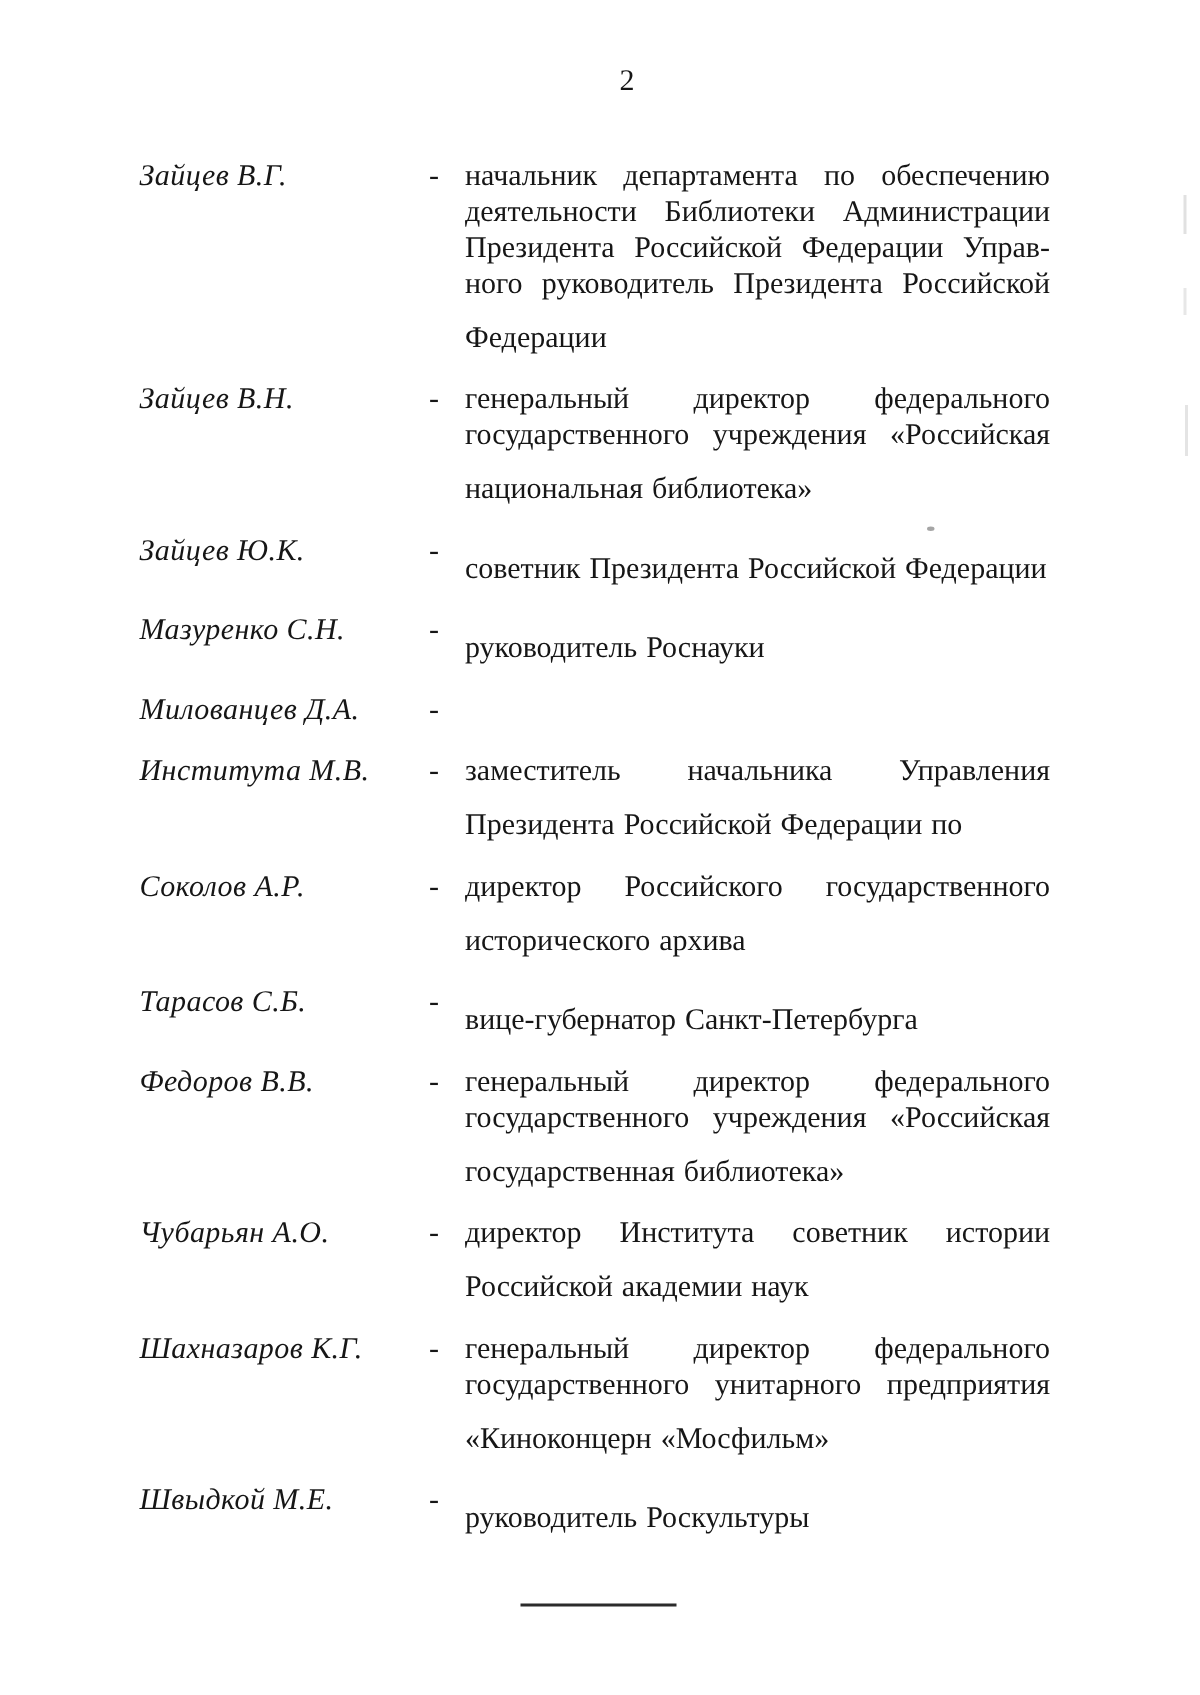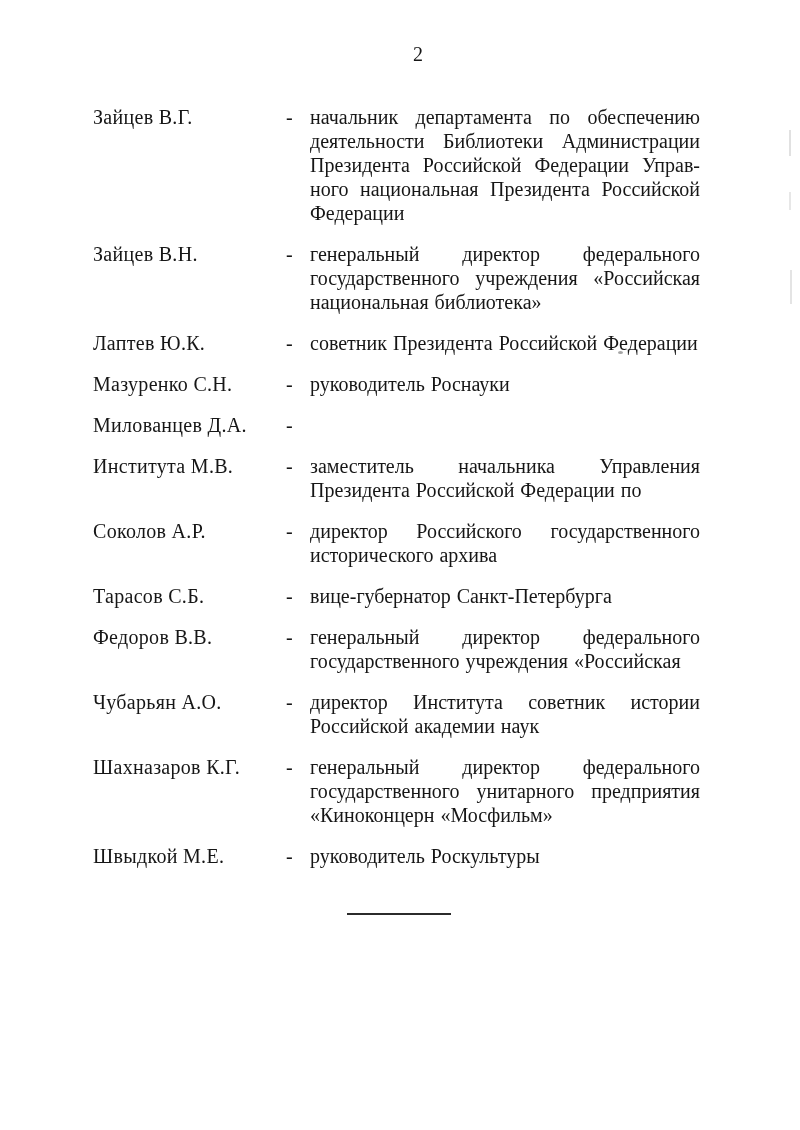--- a/index.html
+++ b/index.html
@@ -34,32 +34,34 @@
   .entry {
     display: grid;
     grid-template-columns: 192px 25px 390px;
     font-size: 20px;
     line-height: 24px;
     margin-bottom: 17px;
   }
   .entry-name {
     white-space: nowrap;
     letter-spacing: 0.3px;
+    font-style: italic;
   }
   .entry-dash {
     text-align: left;
     padding-left: 1px;
   }
   .entry-desc .line {
     text-align: justify;
     text-align-last: justify;
     word-spacing: 1px;
   }
   .entry-desc .line:last-child {
     text-align-last: left;
+    margin-top: 12px;
   }
   .closing-rule {
     width: 104px;
     height: 0;
     border-top: 2px solid #2b2b2b;
     margin: 45px 0 0 347px;
   }
   
   .artifact {
     position: absolute;
@@ -82,37 +84,37 @@
 
   <div class="entries">
 
     <div class="entry">
       <div class="entry-name">Зайцев В.Г.</div>
       <div class="entry-dash">-</div>
       <div class="entry-desc">
           <div class="line">начальник департамента по обеспечению</div>
           <div class="line">деятельности Библиотеки Администрации</div>
           <div class="line">Президента Российской Федерации Управ-</div>
-          <div class="line">ного национальная Президента Российской</div>
+          <div class="line">ного руководитель Президента Российской</div>
           <div class="line">Федерации</div>
         </div>
     </div>
 
     <div class="entry">
       <div class="entry-name">Зайцев В.Н.</div>
       <div class="entry-dash">-</div>
       <div class="entry-desc">
           <div class="line">генеральный директор федерального</div>
           <div class="line">государственного учреждения «Российская</div>
           <div class="line">национальная библиотека»</div>
         </div>
     </div>
 
     <div class="entry">
-      <div class="entry-name">Лаптев Ю.К.</div>
+      <div class="entry-name">Зайцев Ю.К.</div>
       <div class="entry-dash">-</div>
       <div class="entry-desc">
           <div class="line">советник Президента Российской Федерации</div>
         </div>
     </div>
 
     <div class="entry">
       <div class="entry-name">Мазуренко С.Н.</div>
       <div class="entry-dash">-</div>
       <div class="entry-desc">
@@ -150,20 +152,21 @@
           <div class="line">вице-губернатор Санкт-Петербурга</div>
         </div>
     </div>
 
     <div class="entry">
       <div class="entry-name">Федоров В.В.</div>
       <div class="entry-dash">-</div>
       <div class="entry-desc">
           <div class="line">генеральный директор федерального</div>
           <div class="line">государственного учреждения «Российская</div>
+          <div class="line">государственная библиотека»</div>
         </div>
     </div>
 
     <div class="entry">
       <div class="entry-name">Чубарьян А.О.</div>
       <div class="entry-dash">-</div>
       <div class="entry-desc">
           <div class="line">директор Института советник истории</div>
           <div class="line">Российской академии наук</div>
         </div>

